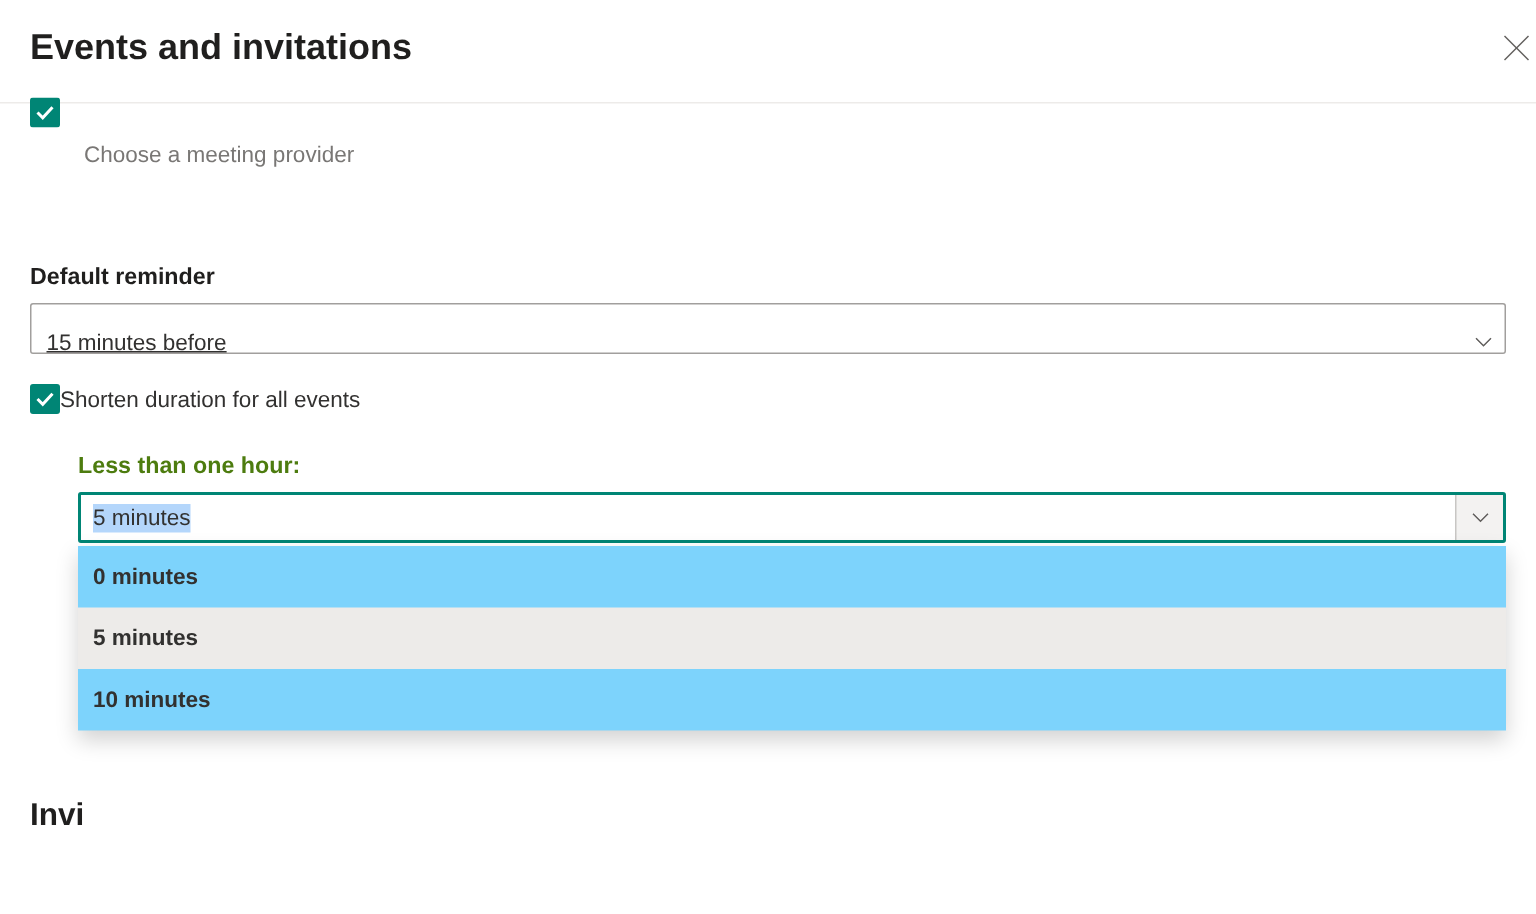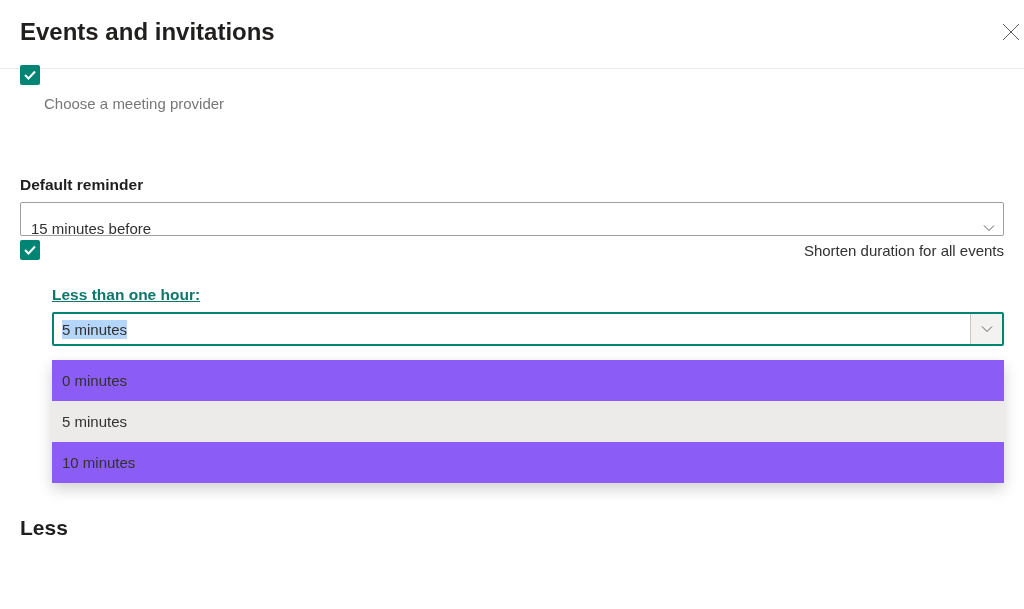--- a/index.html
+++ b/index.html
@@ -53,21 +53,21 @@
       flex-shrink: 0;
     }
     .checkbox svg {
       width: 14px;
       height: 14px;
       stroke: #fff;
       stroke-width: 2;
       fill: none;
     }
     .provider-block {
-      margin-left: 24px;
+      margin-left: 36px;
       margin-top: 10px;
     }
     .provider-label {
       color: #797775;
       font-size: 15px;
       margin-bottom: 10px;
     }
     .radio-row {
       display: flex;
       align-items: center;
@@ -106,48 +106,46 @@
       border: 1px solid #a19f9d;
       border-radius: 2px;
       display: flex;
       align-items: center;
       justify-content: space-between;
       padding: 18px 8px 0 10px;
       font-size: 15px;
       color: #323130;
       background: #fff;
       cursor: pointer;
+      text-decoration: underline;
     }
     .chevron {
       width: 12px;
       height: 12px;
       stroke: #605e5c;
       stroke-width: 1;
       fill: none;
     }
     .check-row {
       display: flex;
       align-items: center;
-      gap: 12px;
-      margin-top: 4px;
-      justify-content: space-between;
+      margin-top: 20px;
     }
     .indented {
       margin-left: 32px;
     }
     .sub-select {
       margin-top: 12px;
     }
     .sub-label {
       font-size: 15.5px;
       font-weight: 600;
-      color: #0f766e;
+      color: #4d7c0f;
       margin-top: 26px;
       margin-bottom: 8px;
-      text-decoration: underline;
     }
     .combo-open {
       position: relative;
     }
     .combo-input {
       width: 100%;
       height: 34px;
       border: 2px solid #008575;
       border-radius: 2px;
       display: flex;
@@ -172,24 +170,25 @@
       background: #f3f2f1;
       display: flex;
       align-items: center;
       justify-content: center;
       cursor: pointer;
     }
     .dropdown-panel {
       position: absolute;
       left: 0;
       right: 0;
-      top: 48px;
-      background: #8b5cf6;
+      top: 36px;
+      background: #7dd3fc;
       box-shadow: 0 6px 14px rgba(0,0,0,0.18);
       z-index: 10;
+      font-weight: bold;
     }
     .dropdown-item {
       padding: 12px 10px;
       font-size: 15px;
       color: #323130;
       cursor: pointer;
     }
     .dropdown-item.selected {
       background: #edebe9;
     }
@@ -259,15 +258,15 @@
         </div>
       </div>
       <div class="dropdown-panel">
         <div class="dropdown-item">0 minutes</div>
         <div class="dropdown-item selected">5 minutes</div>
         <div class="dropdown-item">10 minutes</div>
       </div>
     </div>
   </div>
 
-  <div class="partial-heading">Less</div>
+  <div class="partial-heading">Invi</div>
 
 </div>
 
 </body></html>

